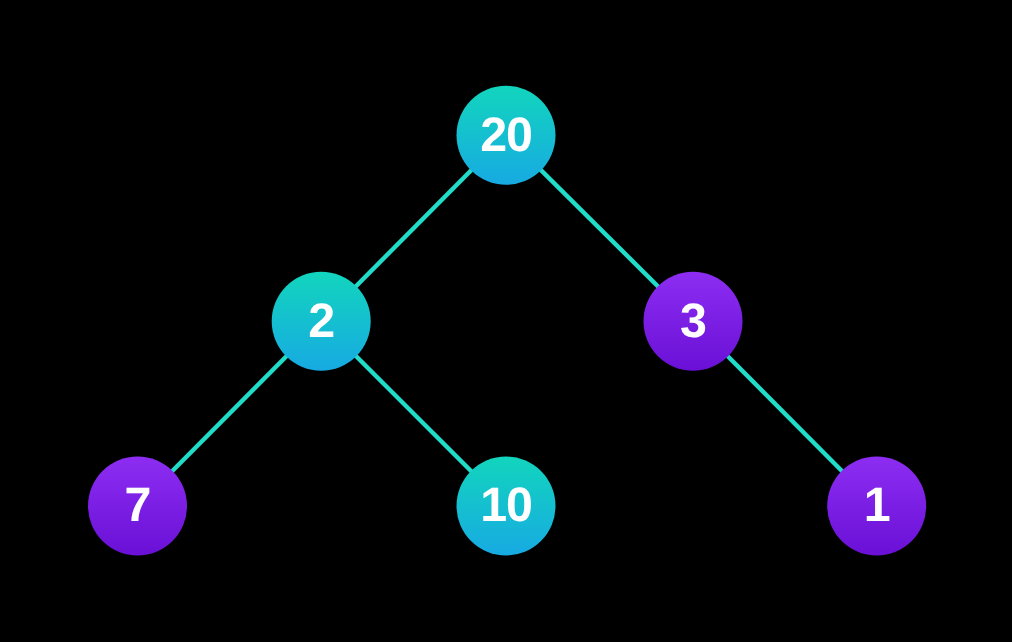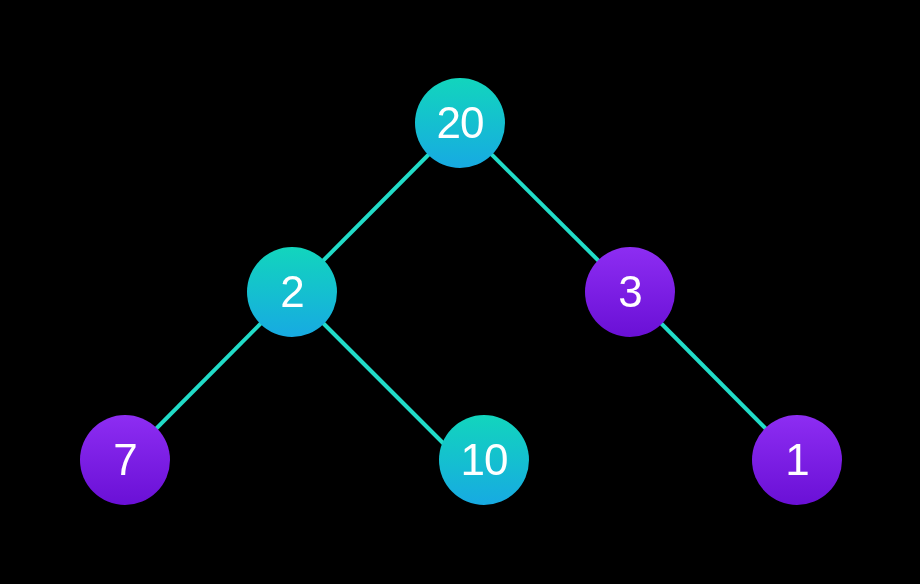--- a/index.html
+++ b/index.html
@@ -24,21 +24,21 @@
   }
   .node {
     position: absolute;
     border-radius: 50%;
     display: flex;
     align-items: center;
     justify-content: center;
   }
   .node-label {
     color: #ffffff;
-    font-weight: 400;
+    font-weight: 700;
     font-size: 44px;
     line-height: 1;
     letter-spacing: -1px;
     user-select: none;
   }
 </style>
 </head>
 <body>
 
 <div class="stage">
@@ -56,20 +56,20 @@
   </div>
   <div class="node" style="left: 247px; top: 247px; width: 90px; height: 90px; background: linear-gradient(rgb(18, 213, 189), rgb(23, 170, 226));">
     <span class="node-label">2</span>
   </div>
   <div class="node" style="left: 585px; top: 247px; width: 90px; height: 90px; background: linear-gradient(rgb(141, 45, 242), rgb(106, 16, 214));">
     <span class="node-label">3</span>
   </div>
   <div class="node" style="left: 80px; top: 415px; width: 90px; height: 90px; background: linear-gradient(rgb(141, 45, 242), rgb(106, 16, 214));">
     <span class="node-label">7</span>
   </div>
-  <div class="node" style="left: 439px; top: 415px; width: 90px; height: 90px; background: linear-gradient(rgb(18, 213, 189), rgb(23, 170, 226));">
+  <div class="node" style="left: 415px; top: 415px; width: 90px; height: 90px; background: linear-gradient(rgb(18, 213, 189), rgb(23, 170, 226));">
     <span class="node-label">10</span>
   </div>
   <div class="node" style="left: 752px; top: 415px; width: 90px; height: 90px; background: linear-gradient(rgb(141, 45, 242), rgb(106, 16, 214));">
     <span class="node-label">1</span>
   </div>
 
 </div>
 
 </body></html>

